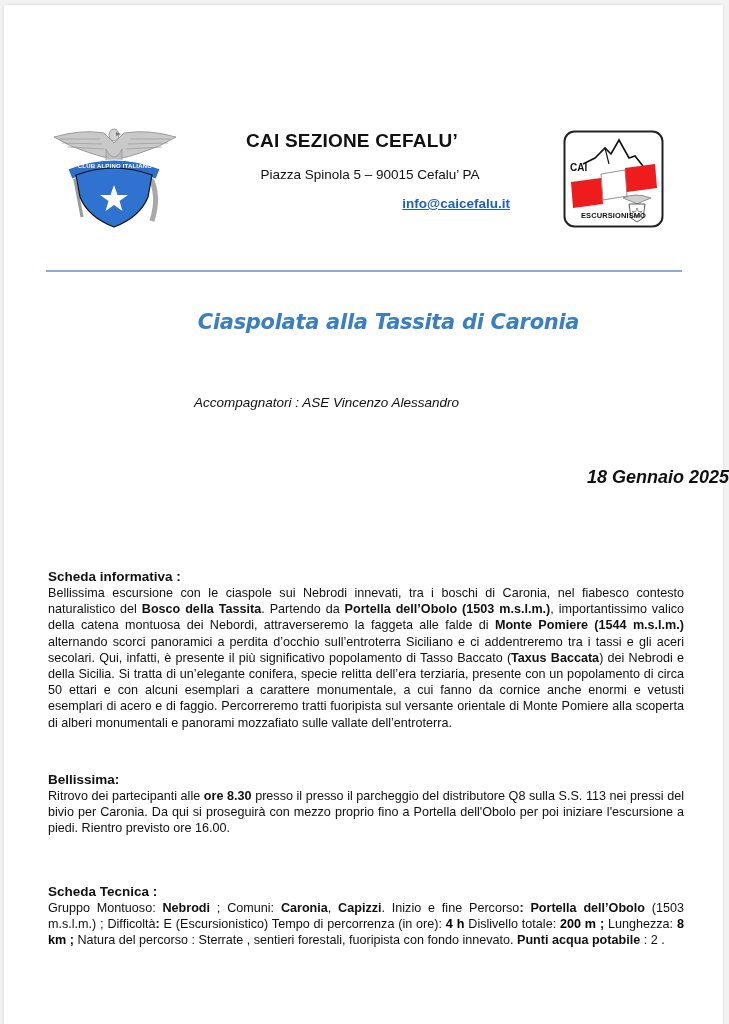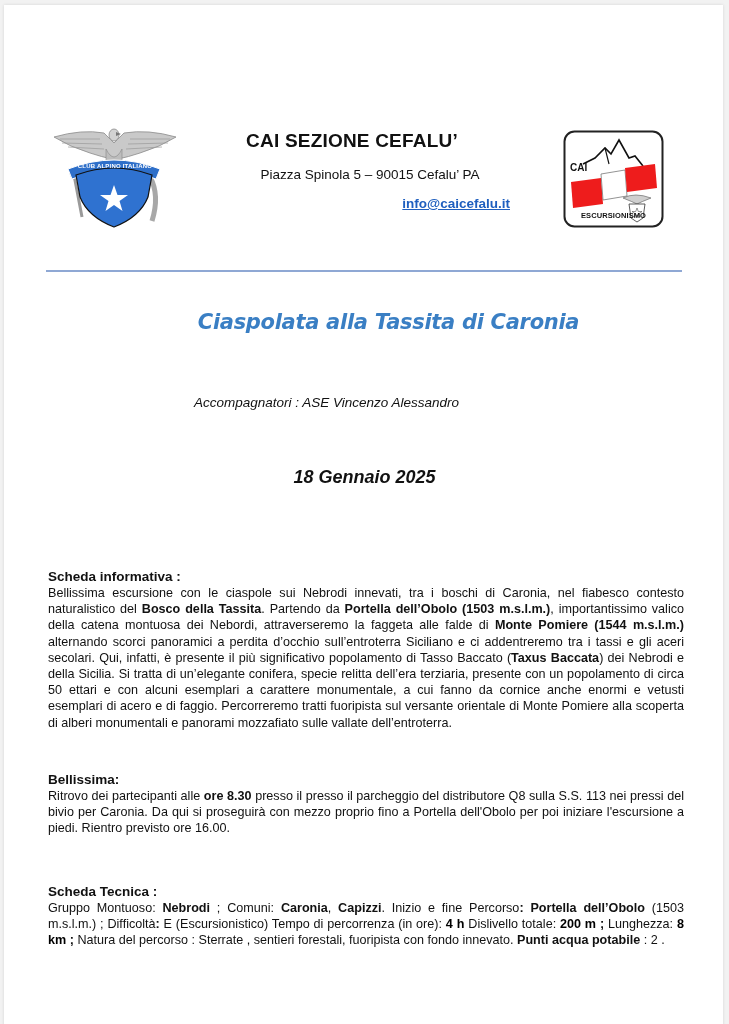--- a/index.html
+++ b/index.html
@@ -30,21 +30,21 @@
   .event-title {
     position: absolute; left: 0; width: 729px; top: 310px; text-align: center;
     font-style: italic; font-weight: bold; font-size: 21px; color: #3a7fc4;
     font-family: "DejaVu Sans", sans-serif; letter-spacing: -0.3px; margin-left: 24px;
   }
   .guides {
     position: absolute; left: 0; width: 653px; top: 395px; text-align: center;
     font-style: italic; font-size: 13.5px;
   }
   .date {
-    position: absolute; left: 0; width: 729px; top: 467px; text-align: center;
+    position: absolute; left: 0; width: 729px; top: 467px; text-align: right;
     font-style: italic; font-weight: bold; font-size: 18px;
   }
   .section { position: absolute; left: 48px; width: 636px; font-size: 12.6px; line-height: 16.2px; margin-top: 28px; }
   .section h3 { margin: 0; font-size: 13.5px; font-weight: bold; line-height: 16px; }
   .section p { margin: 0; text-align: justify; }
   .s1 { top: 541px; }
   .s2 { top: 744px; }
   .s3 { top: 856px; }
   .red { color: #000000; font-weight: bold; }
 </style>

